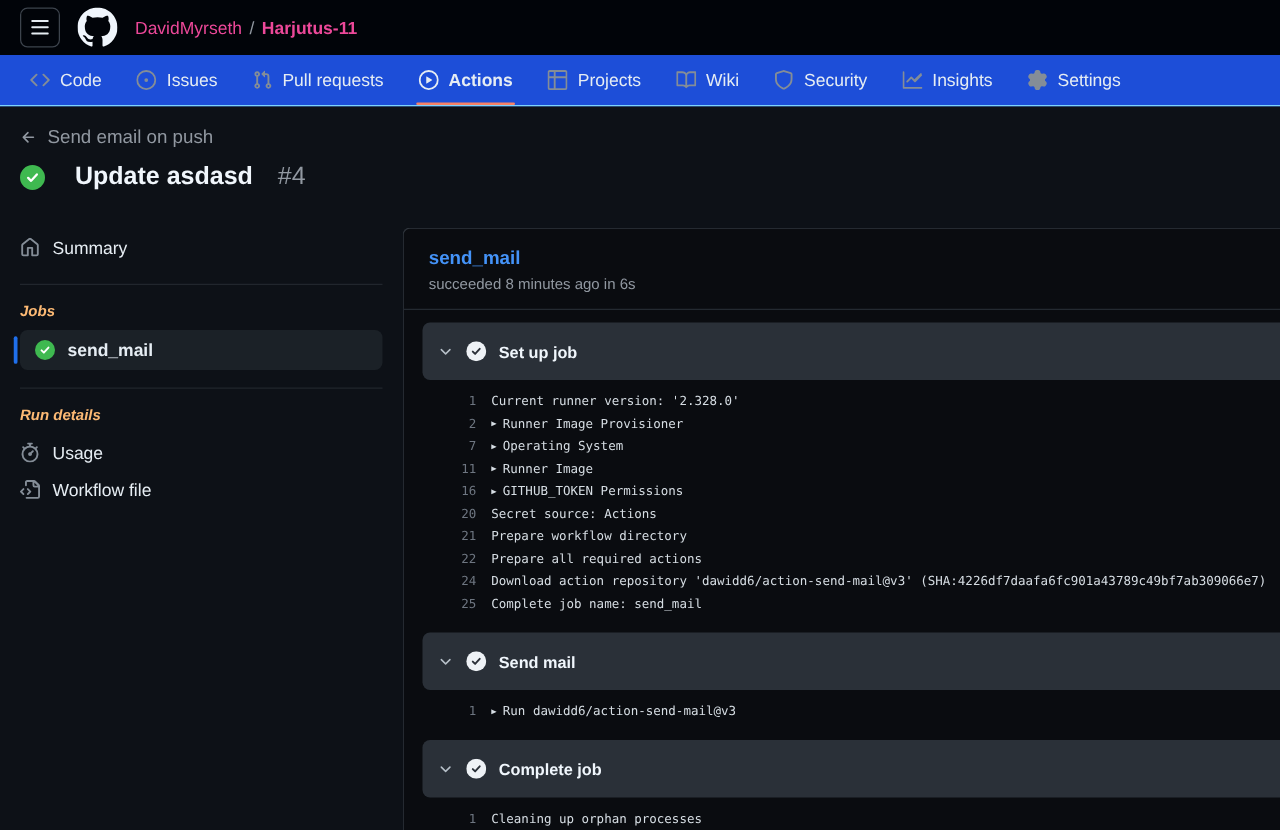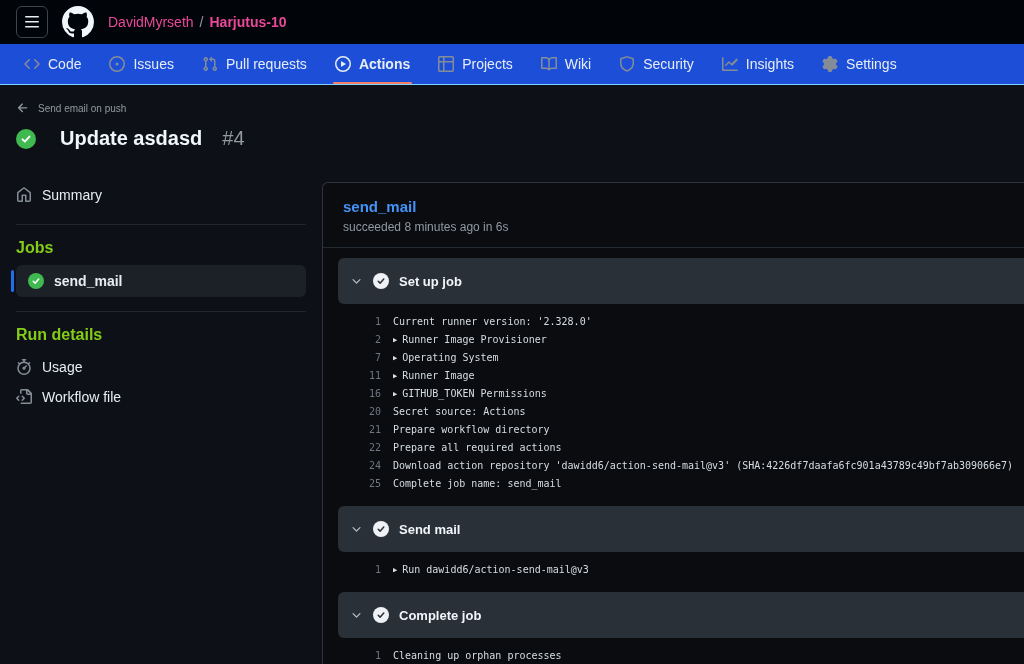--- a/index.html
+++ b/index.html
@@ -23,29 +23,29 @@
     font-size:14px; color:#e6edf3; text-decoration:none; cursor:pointer; }
   .tab .ticon { color:#848d97; display:flex; }
   .tab.active { font-weight:700; }
   .tab.active .ticon { color:#e6edf3; }
   .tab.active::after { content:""; position:absolute; left:8px; right:8px; bottom:0; height:2px;
     background:#f78166; border-radius:3px; }
 
   
   .content { display:flex; height:579px; }
   .sidebar { width:322px; flex:0 0 322px; padding:16px; }
-  .back-link { display:flex; align-items:center; gap:8px; color:#9198a1; font-size:10px; text-decoration:none; cursor:pointer; }
+  .back-link { display:flex; align-items:center; gap:8px; color:#9198a1; font-size:15px; text-decoration:none; cursor:pointer; }
   .run-title-row { display:flex; align-items:center; gap:24px; margin-top:12px; }
   .run-title { font-size:20px; font-weight:700; color:#f0f6fc; }
   .run-number { font-size:20px; color:#9198a1; font-weight:400; margin-left:-4px; }
   .side-item { display:flex; align-items:center; gap:10px; height:30px; font-size:14px; color:#e6edf3; cursor:pointer; border-radius:6px; }
   .side-item .sicon { color:#848d97; display:flex; }
   .summary-item { margin-top:30px; }
   .side-divider { border:0; border-top:1px solid #21262d; margin:14px 0; }
-  .side-heading { font-size:16px; font-weight:600; color:#84cc16; margin:2px 0 8px; }
+  .side-heading { font-size:12px; font-weight:600; color:#fdba74; margin:2px 0 8px;font-style:italic; }
   .job-item { position:relative; height:32px; background:#1b2127; border-radius:6px; padding:0 12px;
     display:flex; align-items:center; gap:10px; cursor:pointer; }
   .job-item .job-label { font-size:14px; font-weight:600; color:#e6edf3; }
   .job-item::before { content:""; position:absolute; left:-5px; top:5px; width:3px; height:22px;
     background:#1f6feb; border-radius:2px; }
 
   
   .main-area { flex:1; position:relative; }
   .log-card { margin-top:97px; height:700px; background:#0a0c10;
     border-top:1px solid #2f353c; border-left:1px solid #2f353c; border-top-left-radius:6px; }
@@ -78,21 +78,21 @@
     </span>
   </button>
   <span class="gh-logo">
     <svg width="32" height="32" viewBox="0 0 16 16" fill="currentColor">
         <path d="M8 0c4.42 0 8 3.58 8 8a8.013 8.013 0 0 1-5.45 7.59c-.4.08-.55-.17-.55-.38 0-.27.01-1.13.01-2.2 0-.75-.25-1.23-.54-1.48 1.78-.2 3.65-.88 3.65-3.95 0-.88-.31-1.59-.82-2.15.08-.2.36-1.02-.08-2.12 0 0-.67-.22-2.2.82-.64-.18-1.32-.27-2-.27-.68 0-1.36.09-2 .27-1.53-1.03-2.2-.82-2.2-.82-.44 1.1-.16 1.92-.08 2.12-.51.56-.82 1.27-.82 2.15 0 3.06 1.86 3.75 3.64 3.95-.23.2-.44.55-.51 1.07-.46.21-1.61.55-2.33-.66-.15-.24-.6-.83-1.23-.82-.67.01-.27.38.01.53.34.19.73.9.82 1.13.16.45.68 1.31 2.69.94 0 .67.01 1.3.01 1.49 0 .21-.15.45-.55.38A7.995 7.995 0 0 1 0 8c0-4.42 3.58-8 8-8Z"></path>
       </svg>
   </span>
   <span class="crumbs">
     <a>DavidMyrseth</a>
     <span class="crumb-sep">/</span>
-    <a class="crumb-repo">Harjutus-10</a>
+    <a class="crumb-repo">Harjutus-11</a>
   </span>
 </div>
 
 <nav class="repo-nav">
   <a class="tab">
     <span class="ticon">
         <svg width="16" height="16" viewBox="0 0 16 16" fill="currentColor">
           <path d="M4.72 3.22a.75.75 0 0 1 1.06 1.06L2.06 8l3.72 3.72a.75.75 0 1 1-1.06 1.06L.47 8.53a.75.75 0 0 1 0-1.06Zm6.56 0a.75.75 0 1 0-1.06 1.06L13.94 8l-3.72 3.72a.75.75 0 1 0 1.06 1.06l4.25-4.25a.75.75 0 0 0 0-1.06Z"></path>
         </svg>
       </span>

